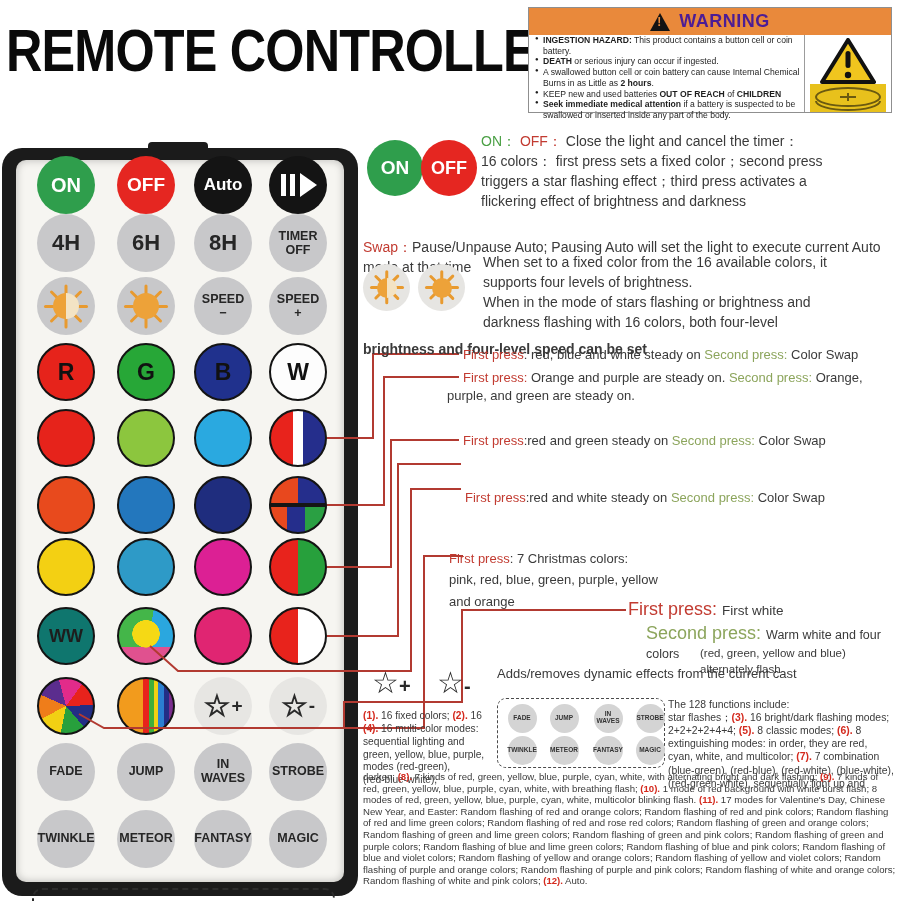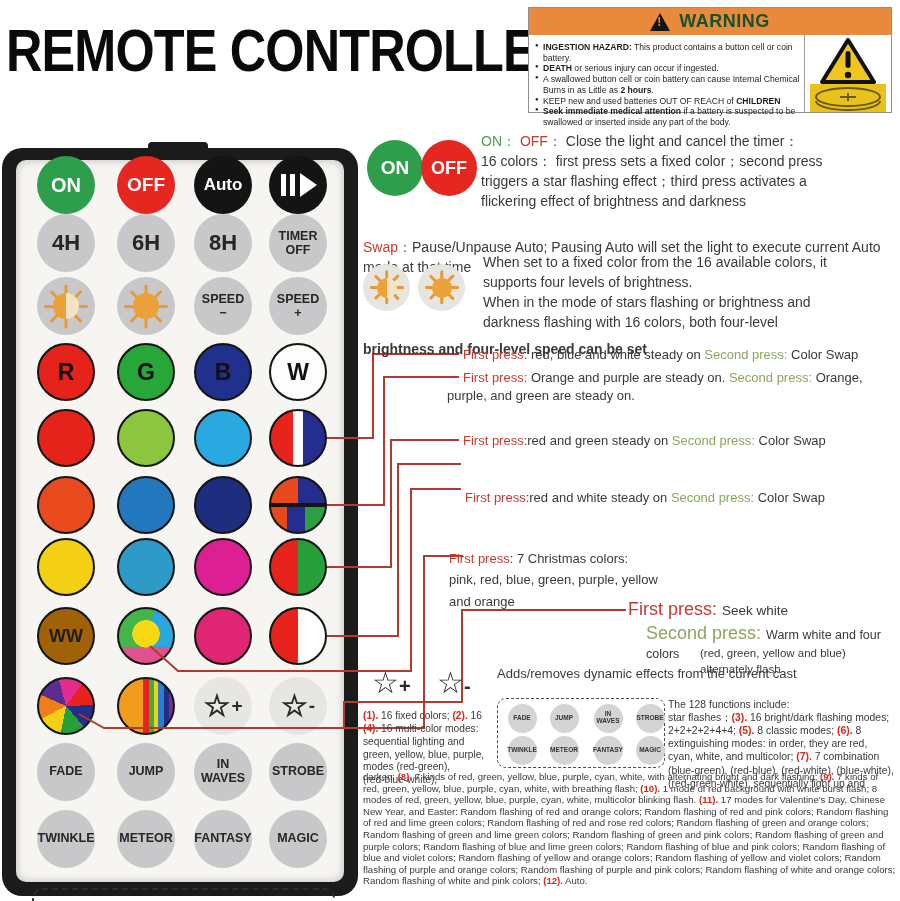--- a/index.html
+++ b/index.html
@@ -4,25 +4,25 @@
 <style>
   html,body{margin:0;padding:0;background:#fff;}
   #canvas{position:relative;width:900px;height:901px;background:#ffffff;overflow:hidden;
           font-family:"Liberation Sans",sans-serif;color:#2f2f2f;}
   
   .title{position:absolute;left:6px;top:16px;font-size:60px;font-weight:bold;letter-spacing:-1px;
          color:#0a0a0a;white-space:nowrap;transform:scaleX(.84);transform-origin:0 0;}
   
   .warnbox{position:absolute;left:528px;top:7px;width:364px;height:106px;border:1px solid #8f8f8f;background:#fff;box-sizing:border-box;}
   .warnhead{height:27px;background:#e9893b;display:flex;align-items:center;justify-content:center;gap:9px;
-            font-weight:bold;font-size:18px;color:#14532d;letter-spacing:.5px;}
+            font-weight:bold;font-size:18px;color:#4c1d95;letter-spacing:.5px;}
   .tri{position:relative;width:0;height:0;border-left:10px solid transparent;border-right:10px solid transparent;border-bottom:18px solid #131313;}
   .tri:after{content:"!";position:absolute;left:-3px;top:2px;color:#e9893b;font-size:12px;font-weight:bold;}
   .warnbody{display:flex;height:77px;}
-  .warnbullets{flex:1;padding:7px 4px 2px 6px;font-size:8.6px;line-height:1.25;color:#1d1d1d;}
+  .warnbullets{flex:1;padding:0 4px 2px 6px;font-size:8.6px;line-height:1.25;color:#1d1d1d;}
   .warnbullets div{padding-left:8px;position:relative;}
   .warnbullets div:before{content:"●";position:absolute;left:0;top:0;font-size:6px;}
   .warnicon{width:86px;border-left:1px solid #9c9c9c;display:flex;flex-direction:column;align-items:center;justify-content:flex-end;padding:2px 0 0 0;}
   
   .remote{position:absolute;left:2px;top:148px;width:356px;height:748px;background:#1b1b1b;border-radius:20px;}
   .remote-tab{position:absolute;left:148px;top:142px;width:60px;height:10px;background:#1b1b1b;border-radius:4px;}
   .remote-face{position:absolute;left:14px;top:12px;right:14px;bottom:14px;background:#f6f5f1;border-radius:10px;
                box-shadow:inset 0 0 8px rgba(0,0,0,.25);}
   .rbtn{position:absolute;border-radius:50%;display:flex;align-items:center;justify-content:center;
         font-weight:bold;color:#262626;text-align:center;box-sizing:border-box;cursor:pointer;}
@@ -31,21 +31,21 @@
   .bk-off{background:#e52621;color:#fff;font-size:19px;}
   .bk-auto{background:#141414;color:#fff;font-size:17px;}
   .bk-pause{background:#141414;}
   .bk-gray{background:#c8c8ca;}
   .bk-mode{background:#c8c8ca;font-size:12.5px;line-height:1.1;}
   .bk-star{background:#e7e6e3;}
   .fs-big{font-size:22px;}
   .two-line{font-size:12.5px;line-height:1.15;}
   .letter{font-size:23px;color:#111;}
   .bk-white{background:#fdfdfd;}
-  .bk-ww{background:#a16207;font-size:18px;color:#1d1d1d;}
+  .bk-ww{background:#0f766e;font-size:18px;color:#1d1d1d;}
   .bk-rwb{background:linear-gradient(90deg,#e8231c 0 40%,#ffffff 40% 60%,#252e8c 60% 100%);}
   .bk-rg{background:linear-gradient(90deg,#e8231c 0 50%,#27a03c 0);}
   .bk-rw{background:linear-gradient(90deg,#e8231c 0 50%,#ffffff 0);}
   .bk-quad{background-image:
       linear-gradient(180deg,transparent 46%,#151515 46% 54%,transparent 54%),
       linear-gradient(90deg,#e8481e 0 50%,#252e8c 0),
       linear-gradient(90deg,#e8481e 0 30%,#252e8c 0 63%,#2aa043 0);
       background-size:100% 100%,100% 50%,100% 50%;
       background-position:0 0,top,bottom;background-repeat:no-repeat;}
   .bk-blob{background-image:
@@ -98,21 +98,21 @@
   <div class="warnbox">
     <div class="warnhead">
       <span class="tri"></span>
       <span>WARNING</span>
     </div>
     <div class="warnbody">
       <div class="warnbullets" id="warn-bullets">
           <div><span style="font-weight: bold;">INGESTION HAZARD:</span><span> This product contains a button cell or coin battery.</span></div>
           <div><span style="font-weight: bold;">DEATH</span><span> or serious injury can occur if ingested.</span></div>
           <div><span>A swallowed button cell or coin battery can cause Internal Chemical Burns in as Little as </span><span style="font-weight: bold;">2 hours</span><span>.</span></div>
-          <div><span style="font-weight: normal;">KEEP</span><span> new and used batteries </span><span style="font-weight: normal;">OUT OF REACH</span><span> of </span><span style="font-weight: bold;">CHILDREN</span></div>
+          <div><span style="font-weight: normal;">KEEP</span><span> new and used batteries </span><span style="font-weight: bold;">OUT OF REACH</span><span> of </span><span style="font-weight: bold;">CHILDREN</span></div>
           <div><span style="font-weight: bold;">Seek immediate medical attention</span><span> if a battery is suspected to be  swallowed or inserted inside any part of the body.</span></div>
         </div>
       <div class="warnicon">
         <svg width="56" height="46" viewBox="0 0 56 46">
           <polygon points="28,2 54,44 2,44" fill="#f0c51e" stroke="#111" stroke-width="4" stroke-linejoin="round"></polygon>
           <rect x="25.5" y="13" width="5" height="17" rx="2.5" fill="#111"></rect>
           <circle cx="28" cy="37" r="3.2" fill="#111"></circle>
         </svg>
         <svg width="76" height="28" viewBox="0 0 76 28">
           <rect x="0" y="0" width="76" height="28" fill="#e8c11c"></rect>
@@ -242,21 +242,21 @@
 When in the mode of stars flashing or brightness and
 darkness flashing with 16 colors, both four-level</div>
   <div class="txt" style="left:363px;top:340px;width:420px;font-weight:bold;">brightness and four-level speed can be set</div>
 
   <div class="ann" id="ann-0" style="left:463px;top:346px;width:430px;"><span class="c-red">First press</span><span>: red, blue and white steady on </span><span class="c-sgreen">Second press:</span><span> Color Swap</span></div>
   <div class="ann" id="ann-1" style="left:447px;top:369px;width:458px;text-indent:16px;"><span class="c-red">First press:</span><span> Orange and purple are steady on. </span><span class="c-sgreen">Second press:</span><span> Orange, purple, and green are steady on.</span></div>
   <div class="ann" id="ann-2" style="left:463px;top:432px;width:430px;"><span class="c-red">First press</span><span>:red and green steady on </span><span class="c-sgreen">Second press:</span><span> Color Swap</span></div>
   <div class="ann" id="ann-3" style="left:465px;top:457px;width:430px;margin-top:32px;"><span class="c-red">First press</span><span>:red and white steady on </span><span class="c-sgreen">Second press:</span><span> Color Swap</span></div>
   <div class="ann" id="ann-4" style="left:449px;top:548px;width:330px;line-height:1.65;"><span class="c-red">First press</span><span>: 7 Christmas colors:<br>pink, red, blue, green, purple, yellow<br>and orange</span></div>
 
-  <div class="ann" id="ww-1" style="left:628px;top:597px;font-size:13.5px;"><span class="c-bigred">First press:  </span><span>Seek white</span></div>
+  <div class="ann" id="ww-1" style="left:628px;top:597px;font-size:13.5px;"><span class="c-bigred">First press:  </span><span>First white</span></div>
   <div class="ann" style="left:700px;top:645px;font-size:11.5px;">(red, green, yellow and blue)   alternately flash</div>
   <div class="ann" id="ww-2" style="left:646px;top:621px;font-size:12.5px;"><span class="c-biggreen">Second press:  </span><span>Warm white and four colors</span></div>
 
   <div class="legstar" style="left:372px;top:665px;">☆<span class="sgn">+</span></div>
   <div class="legstar" style="left:437px;top:665px;">☆<span class="sgn">-</span></div>
   <div class="ann" style="left:497px;top:665px;width:380px;">Adds/removes dynamic effects from the current cast</div>
 
   <div class="smalltxt" id="func-left" style="left:363px;top:710px;"><span class="rednum">(1).</span> 16 fixed colors; <span class="rednum">(2).</span> 16<br><span class="rednum">(4).</span> 16 multi-color modes:<br>sequential lighting and<br>green, yellow, blue, purple,<br>modes (red-green),<br>(red-blue-white),</div>
   <div class="mini" id="mini-remote">
       <div class="mbtn" style="left: 9.5px; top: 4.5px;">FADE</div>

